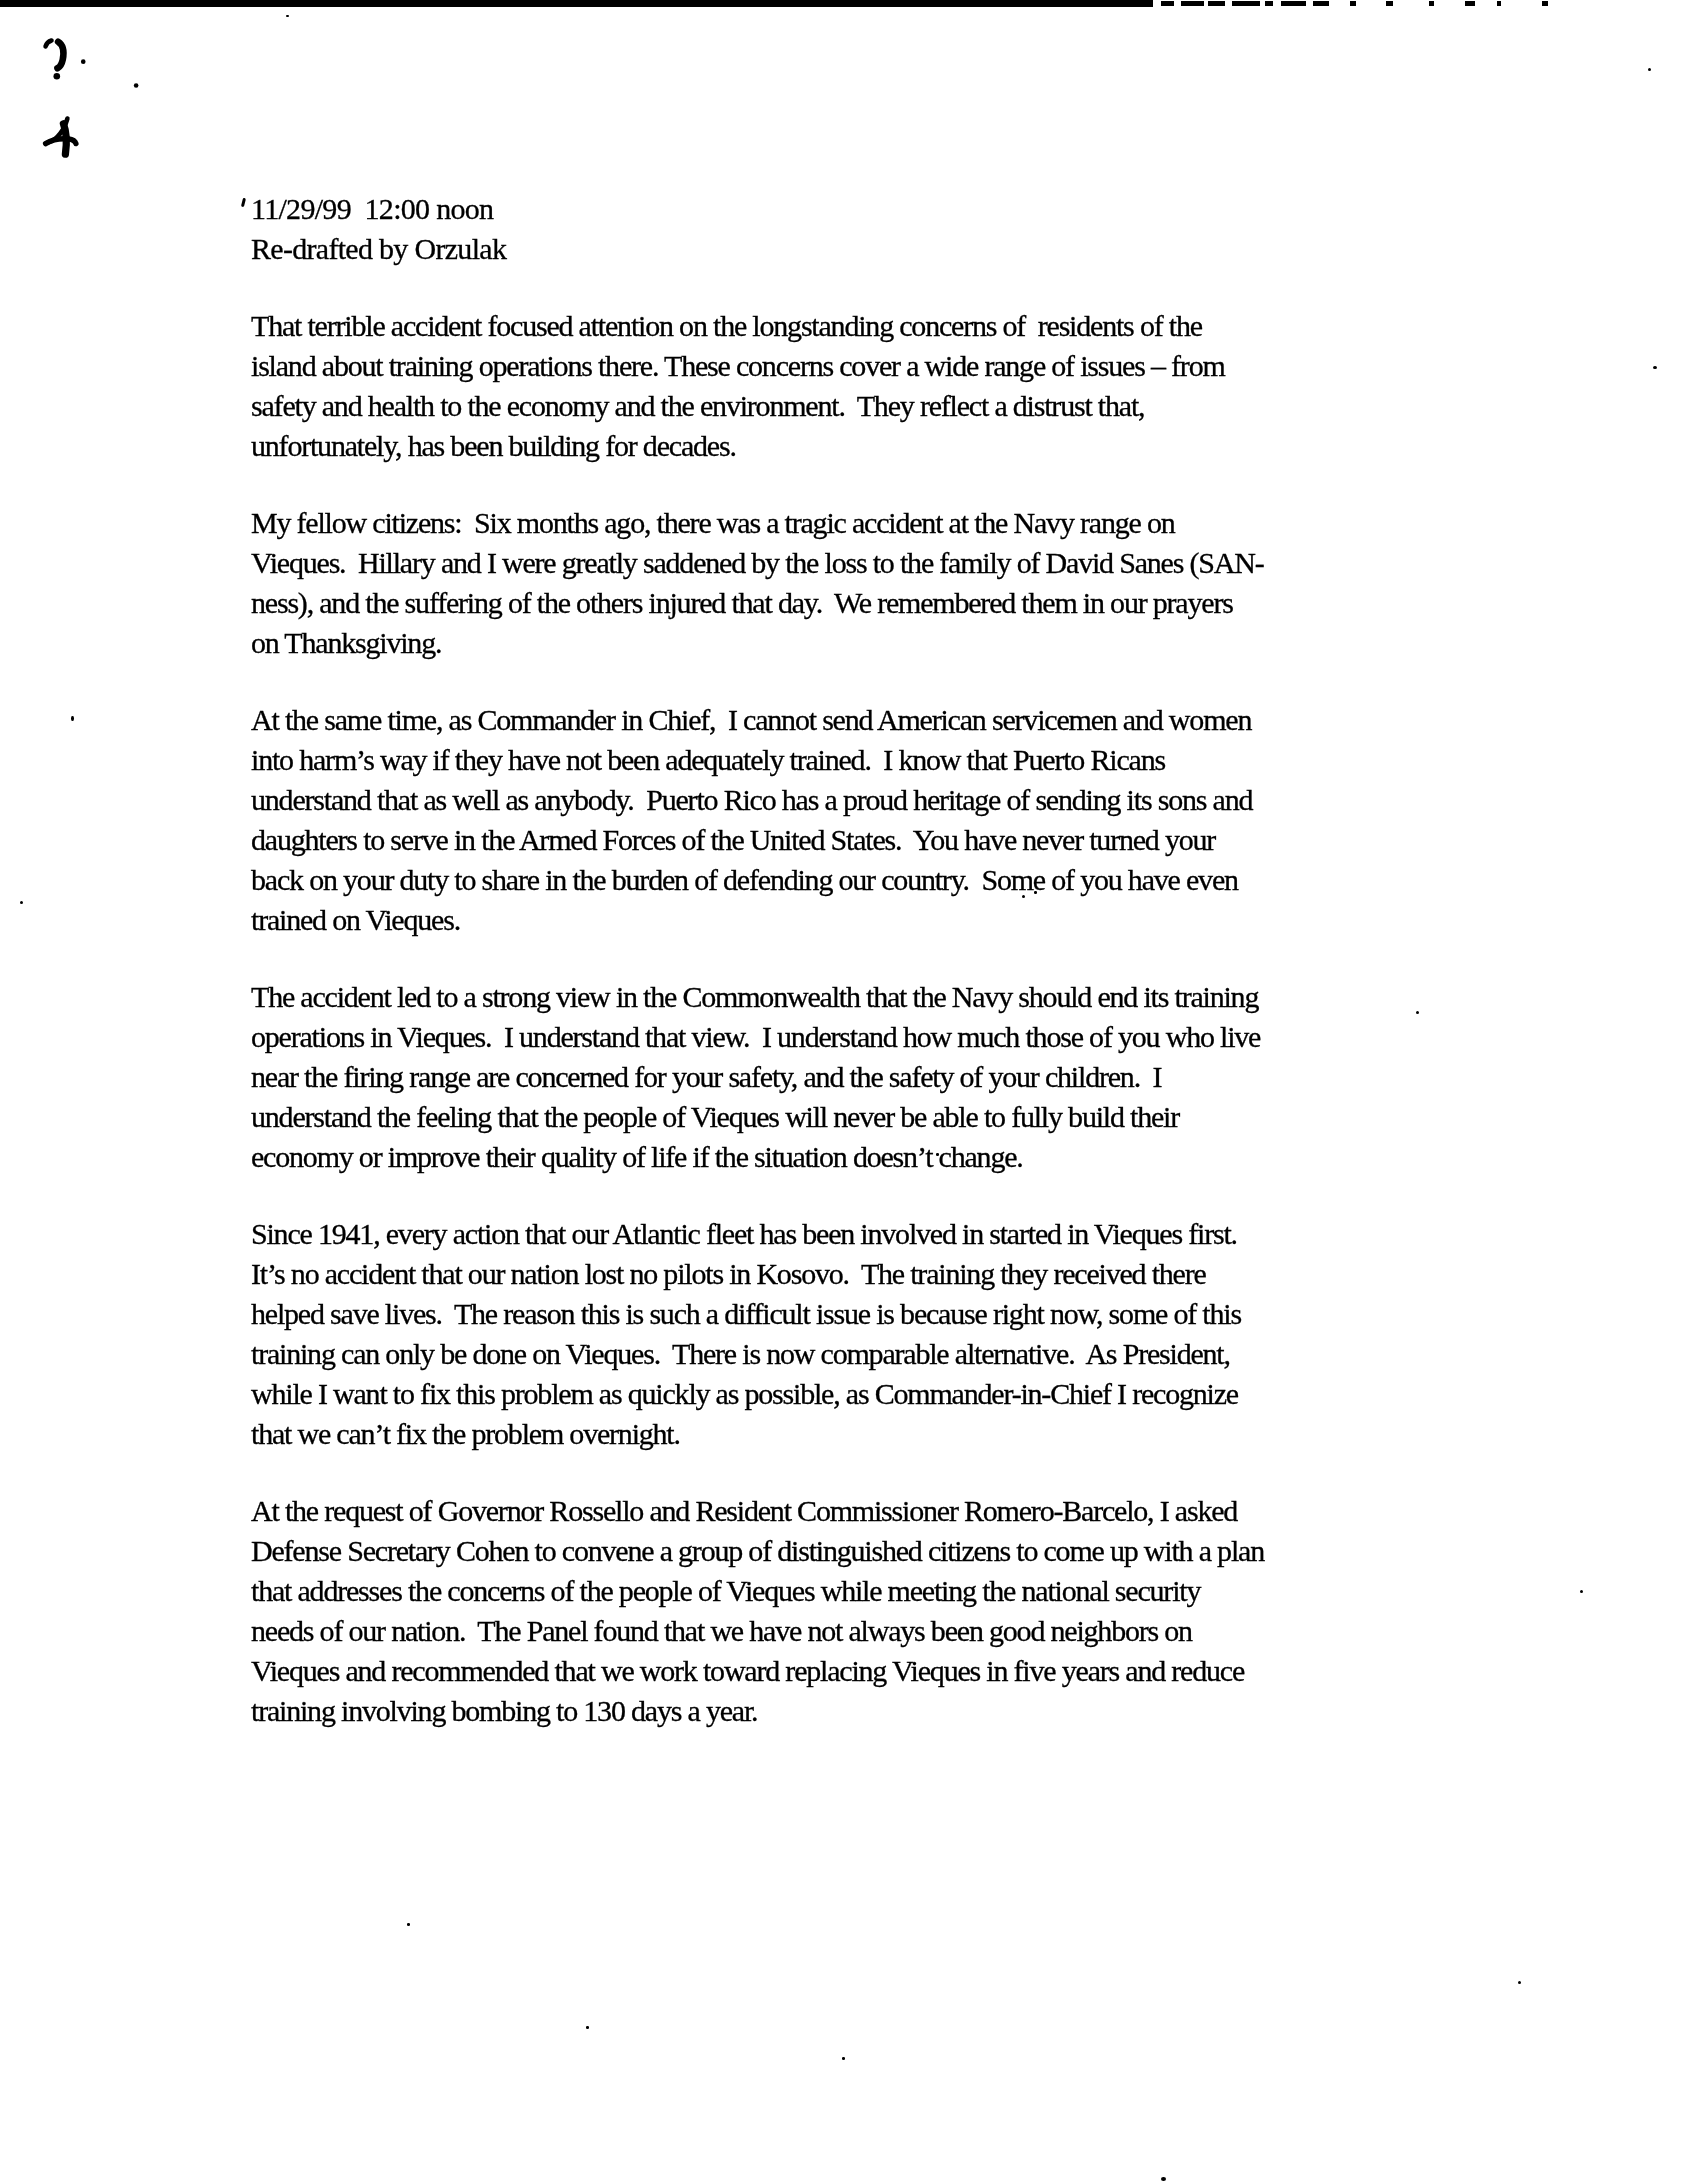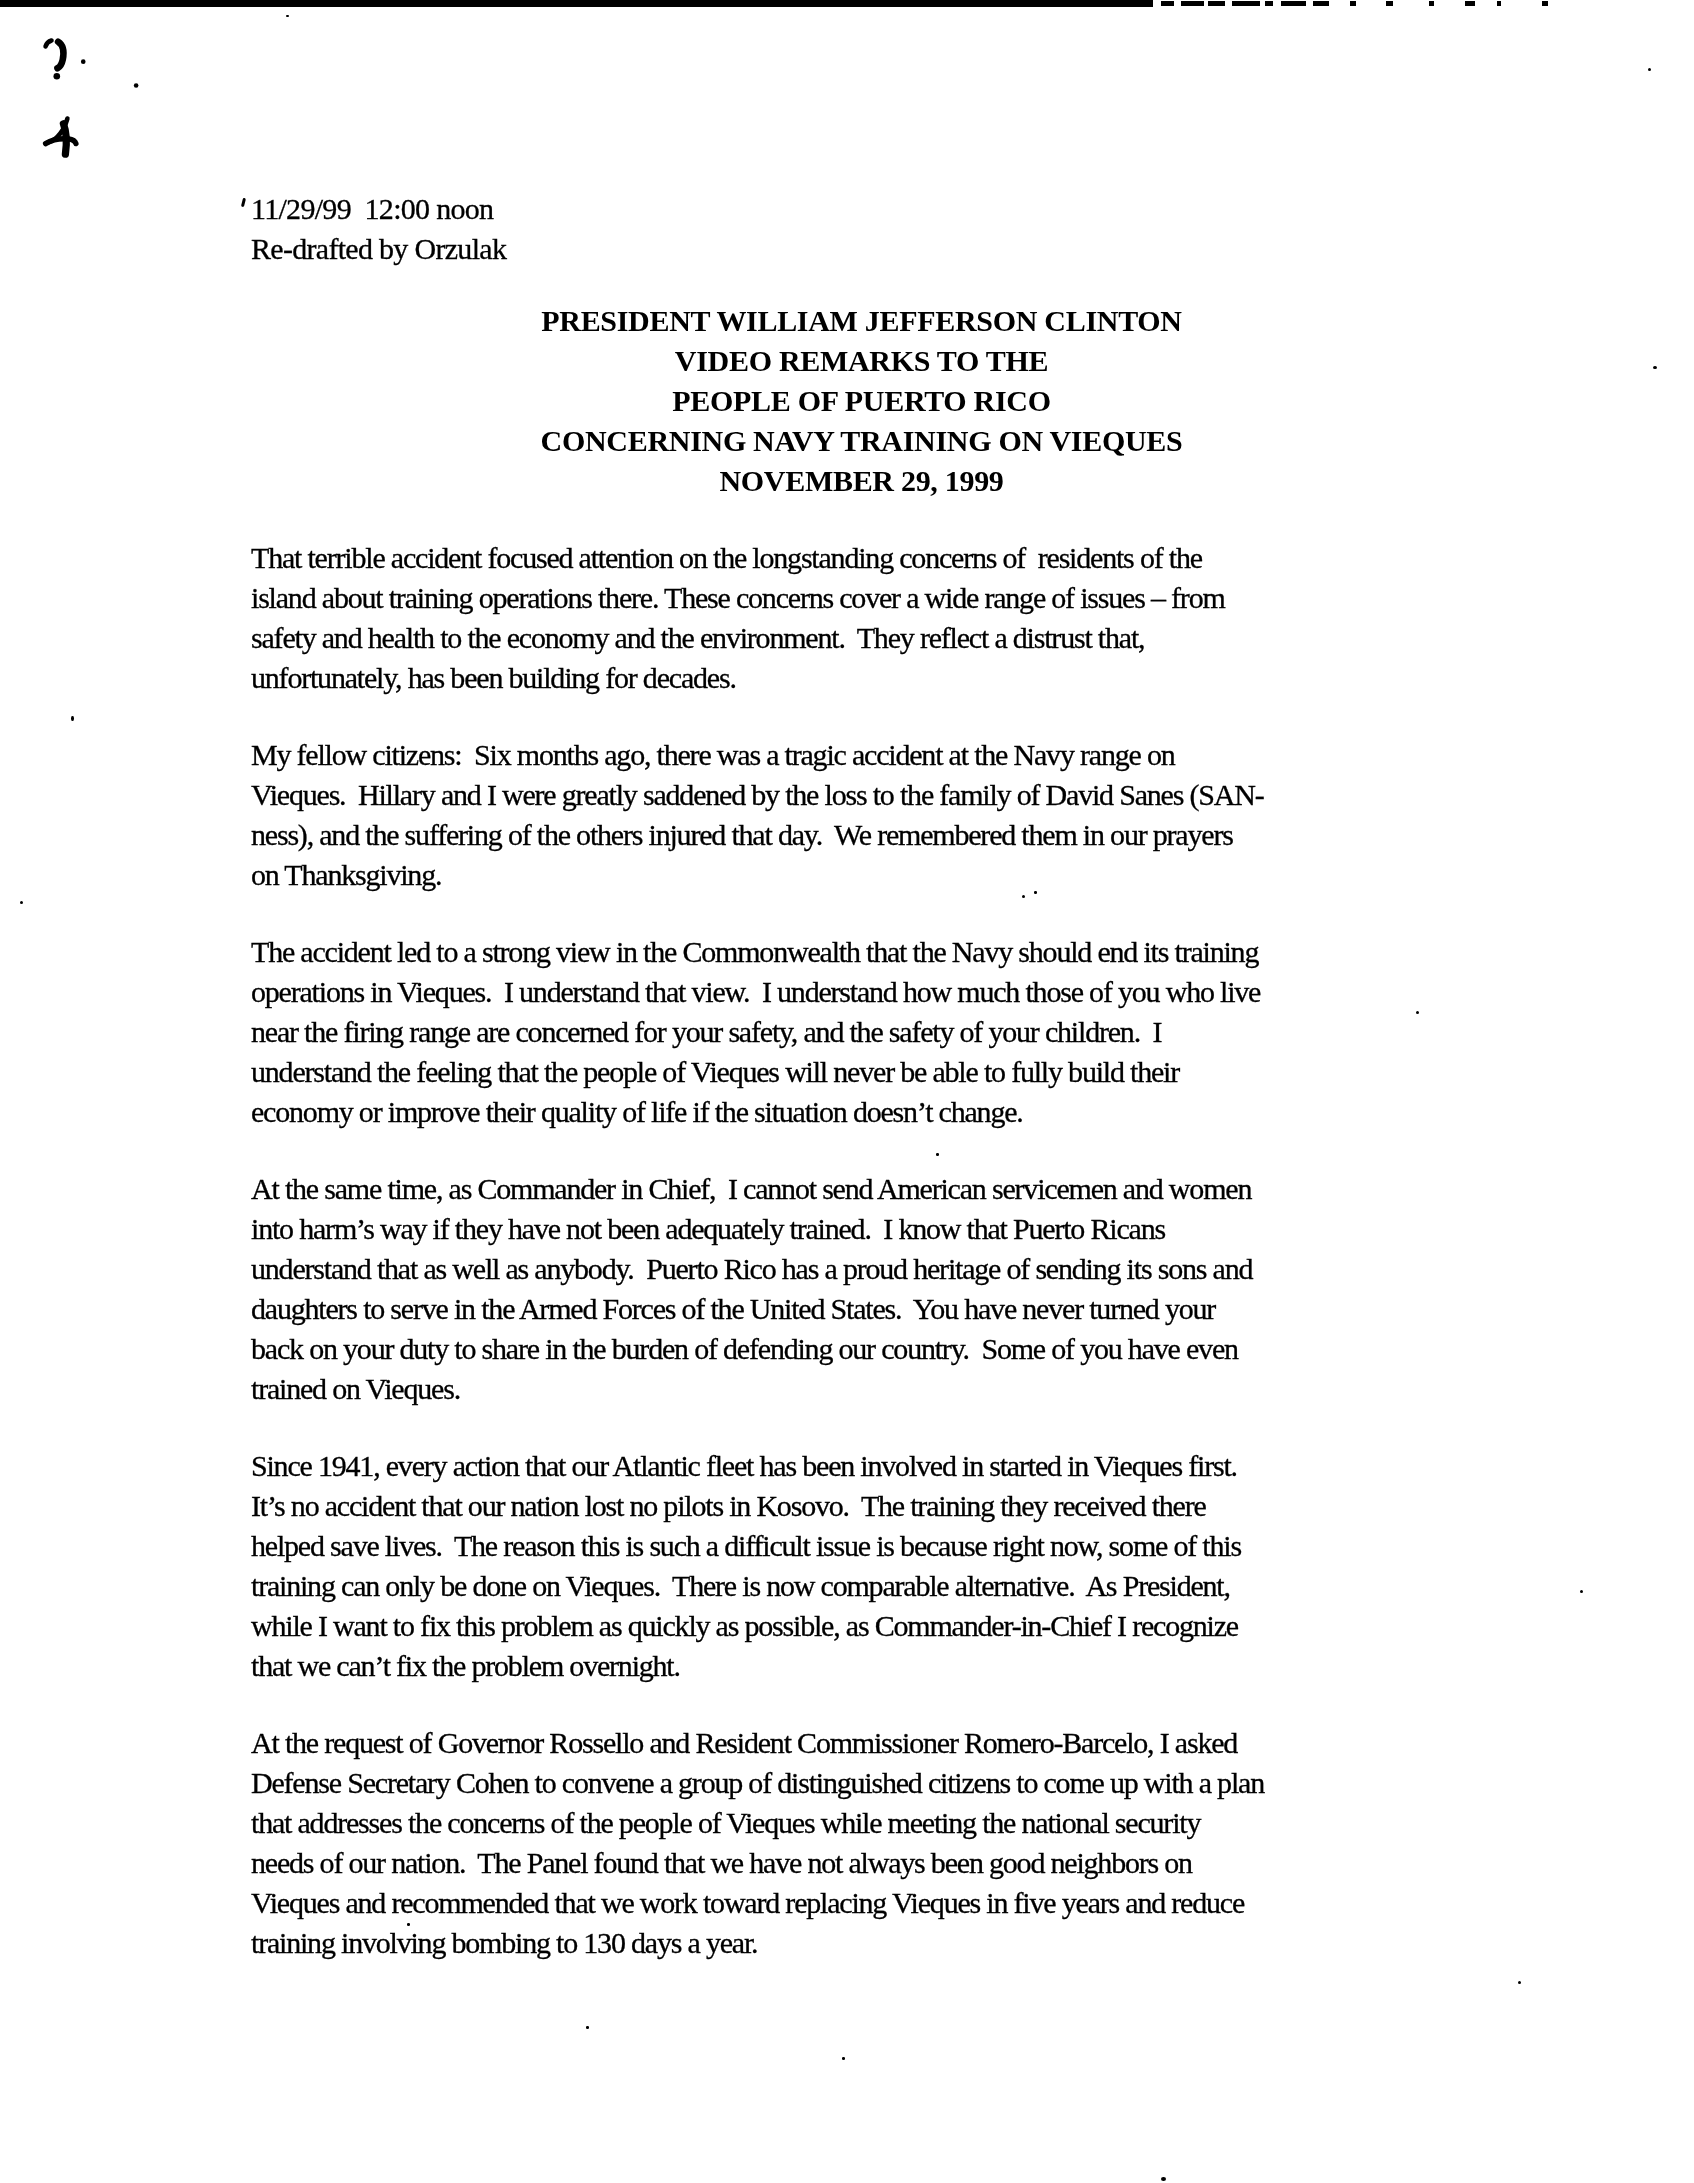--- a/index.html
+++ b/index.html
@@ -94,45 +94,40 @@
       <path d="M46 146 q7 18 3 46" stroke-width="11"></path>
     </g>
   </svg>
 
   <div class="tick"></div>
 
   <div class="content">
     <div class="date-block">11/29/99  12:00 noon
 Re-drafted by Orzulak</div>
 
-    <h1 class="title">PRESIDENT WILLIAM JEFFERSON CLINTON
-VIDEO REMARKS TO THE
-PEOPLE OF PUERTO RICO
-CONCERNING NAVY TRAINING ON VIEQUES
-NOVEMBER 29, 1999</h1>
 
     <p class="para">That terrible accident focused attention on the longstanding concerns of  residents of the
 island about training operations there. These concerns cover a wide range of issues – from
 safety and health to the economy and the environment.  They reflect a distrust that,
 unfortunately, has been building for decades.</p>
     <p class="para">My fellow citizens:  Six months ago, there was a tragic accident at the Navy range on
 Vieques.  Hillary and I were greatly saddened by the loss to the family of David Sanes (SAN-
 ness), and the suffering of the others injured that day.  We remembered them in our prayers
 on Thanksgiving.</p>
-    <p class="para">The accident led to a strong view in the Commonwealth that the Navy should end its training
-operations in Vieques.  I understand that view.  I understand how much those of you who live
-near the firing range are concerned for your safety, and the safety of your children.  I
-understand the feeling that the people of Vieques will never be able to fully build their
-economy or improve their quality of life if the situation doesn’t change.</p>
     <p class="para">At the same time, as Commander in Chief,  I cannot send American servicemen and women
 into harm’s way if they have not been adequately trained.  I know that Puerto Ricans
 understand that as well as anybody.  Puerto Rico has a proud heritage of sending its sons and
 daughters to serve in the Armed Forces of the United States.  You have never turned your
 back on your duty to share in the burden of defending our country.  Some of you have even
 trained on Vieques.</p>
+    <p class="para">The accident led to a strong view in the Commonwealth that the Navy should end its training
+operations in Vieques.  I understand that view.  I understand how much those of you who live
+near the firing range are concerned for your safety, and the safety of your children.  I
+understand the feeling that the people of Vieques will never be able to fully build their
+economy or improve their quality of life if the situation doesn’t change.</p>
     <p class="para">Since 1941, every action that our Atlantic fleet has been involved in started in Vieques first.
 It’s no accident that our nation lost no pilots in Kosovo.  The training they received there
 helped save lives.  The reason this is such a difficult issue is because right now, some of this
 training can only be done on Vieques.  There is now comparable alternative.  As President,
 while I want to fix this problem as quickly as possible, as Commander-in-Chief I recognize
 that we can’t fix the problem overnight.</p>
     <p class="para">At the request of Governor Rossello and Resident Commissioner Romero-Barcelo, I asked
 Defense Secretary Cohen to convene a group of distinguished citizens to come up with a plan
 that addresses the concerns of the people of Vieques while meeting the national security
 needs of our nation.  The Panel found that we have not always been good neighbors on

